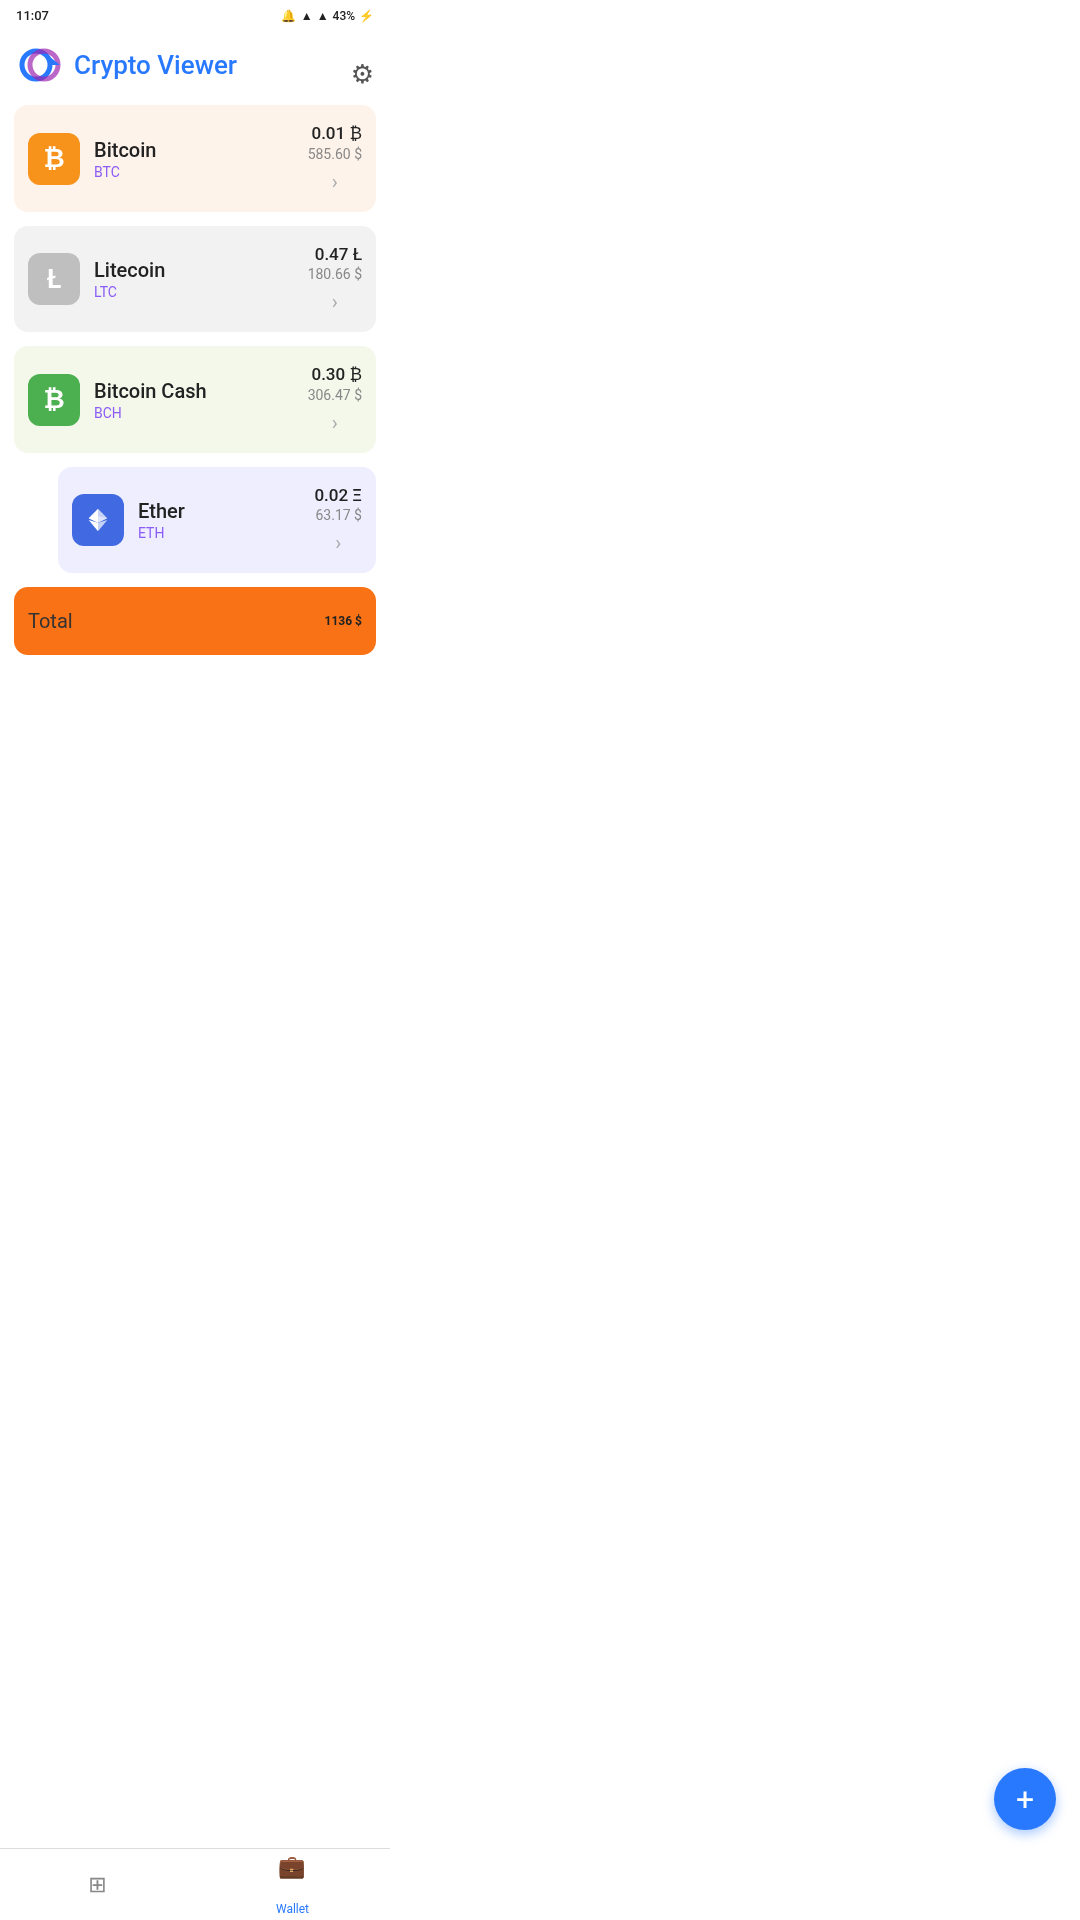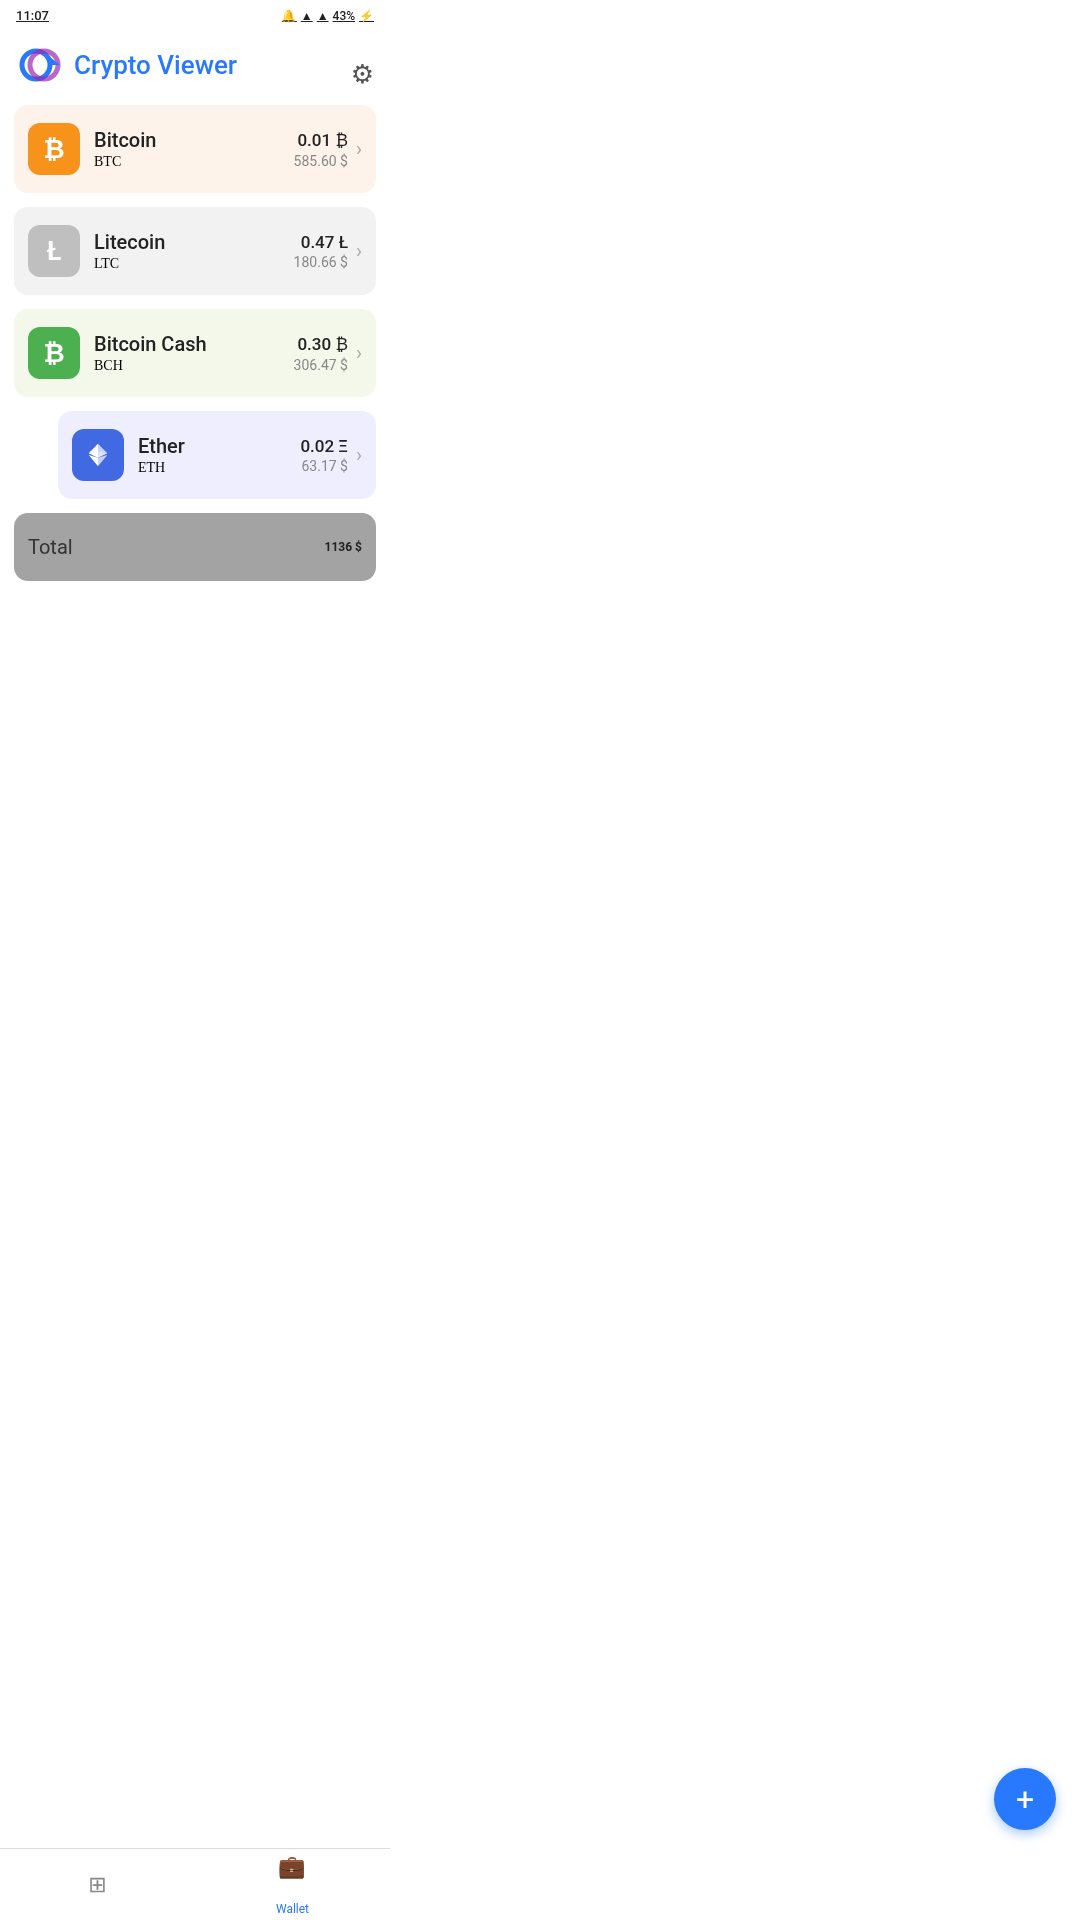--- a/index.html
+++ b/index.html
@@ -20,21 +20,20 @@
 
     
     .status-bar {
       display: flex;
       justify-content: space-between;
       align-items: center;
       padding: 8px 16px;
       font-size: 13px;
       font-weight: 500;
       color: #222;
-      text-decoration: underline;
     }
 
     .status-icons {
       display: flex;
       align-items: center;
       gap: 4px;
       font-size: 12px;
     }
 
     
@@ -114,29 +113,29 @@
     .icon-eth { background: #4169E1; }
 
     .coin-name {
       font-size: 20px;
       font-weight: 500;
       color: #222;
     }
 
     .coin-symbol {
       font-size: 14px;
-      color: #000000;
+      color: #8b5cf6;
       margin-top: 2px;
-      font-family: Liberation Serif, serif;
     }
 
     .card-right {
       display: flex;
       align-items: center;
       gap: 8px;
+      flex-direction: column;
     }
 
     .coin-values {
       text-align: right;
     }
 
     .coin-amount {
       font-size: 17px;
       font-weight: 500;
       color: #222;
@@ -153,21 +152,21 @@
       font-size: 20px;
     }
 
     
     .total-card {
       display: flex;
       align-items: center;
       justify-content: space-between;
       padding: 22px 14px;
       border-radius: 14px;
-      background: #a3a3a3;
+      background: #f97316;
     }
 
     .total-label {
       font-size: 20px;
       font-weight: 400;
       color: #333;
     }
 
     .total-value {
       font-size: 12px;

